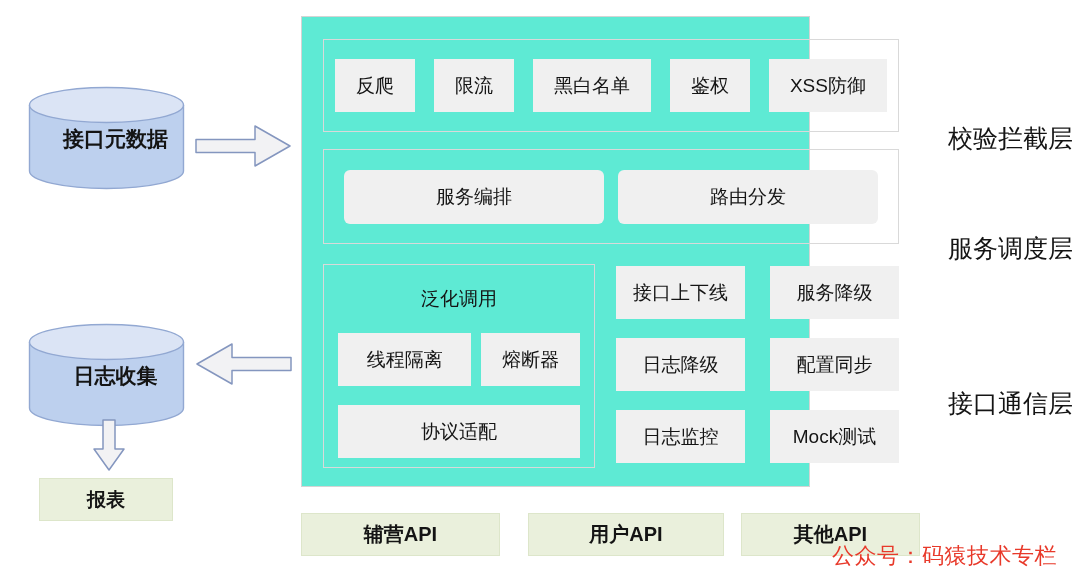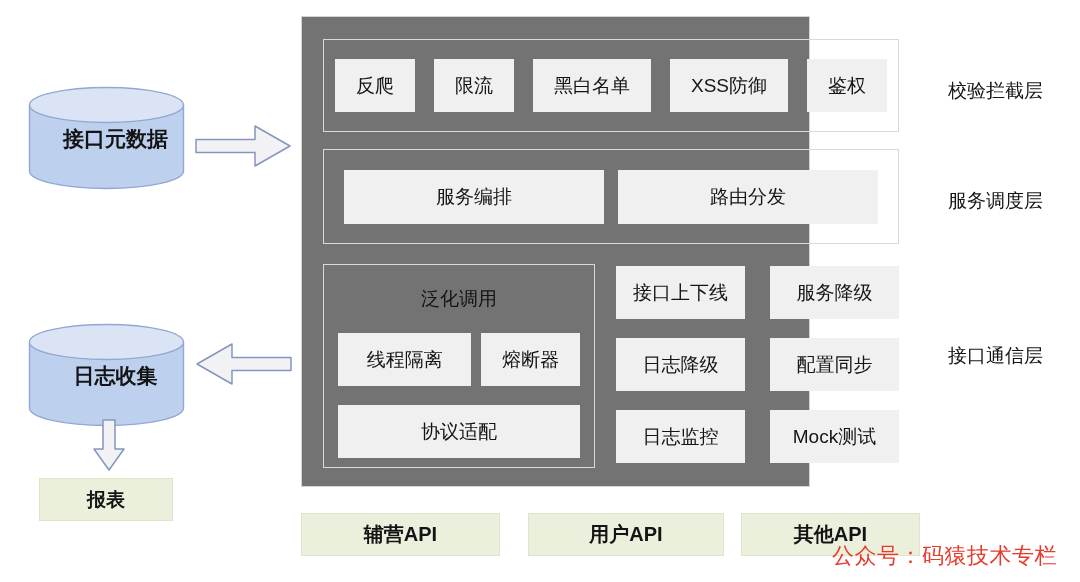--- a/index.html
+++ b/index.html
@@ -8,43 +8,43 @@
     --arrow-fill:#f2f2f4; --arrow-border:#8496bf;
     --green-bg:#eaf0dc; --green-border:#dde6ca;
     --text:#141414; --watermark:#e8392a;
   }
   html,body{margin:0;padding:0;background:#fff;}
   .canvas{position:relative;width:1080px;height:582px;background:#ffffff;overflow:hidden;
           font-family:"Liberation Sans",sans-serif;color:var(--text);}
 
   
   .main-box{position:absolute;left:301px;top:16px;width:509px;height:471px;
-            border:1px solid var(--container-border);box-sizing:border-box;background:#737373;}
+            border:1px solid var(--container-border);box-sizing:border-box;background:#5eead4;}
   .layer{position:absolute;left:21px;width:576px;border:1px solid var(--inner-border);
          box-sizing:border-box;display:flex;align-items:center;}
   .layer1{top:22px;height:93px;justify-content:space-between;padding:0 11px;}
   .layer2{top:132px;height:95px;justify-content:space-between;padding:0 20px;}
   .chip{background:var(--box-bg);display:flex;align-items:center;justify-content:center;
         height:53px;font-size:19px;font-weight:500;white-space:nowrap;}
   .layer1 .chip{padding:0 21px;}
-  .layer2 .chip{width:260px;height:54px;}
+  .layer2 .chip{width:260px;height:54px;border-radius:6px;}
   .sub-box{position:absolute;left:21px;top:247px;width:272px;height:204px;
            border:1px solid var(--inner-border);box-sizing:border-box;padding:10px 14px 0;}
   .sub-title{height:48px;margin-bottom:10px;display:flex;align-items:center;justify-content:center;
              font-size:19px;font-weight:500;}
   .sub-row{display:flex;gap:10px;margin-bottom:19px;}
   .sub-row .chip:first-child{flex:1.35;text-align:center;}
   .sub-row .chip:last-child{flex:1;}
   .chip.full{width:100%;box-sizing:border-box;}
   .grid{position:absolute;left:314px;top:249px;display:grid;
         grid-template-columns:129px 129px;column-gap:25px;row-gap:19px;}
   .grid .chip{width:129px;}
 
   
-  .layer-label{position:absolute;left:948px;font-size:19px;font-weight:500;white-space:nowrap;}
+  .layer-label{position:absolute;left:948px;font-size:25px;font-weight:500;white-space:nowrap;margin-top:44px;}
   .label-1{top:78px;} .label-2{top:188px;} .label-3{top:343px;}
 
   
   .cylinder{position:absolute;width:175px;height:104px;}
   .cyl-1{left:28px;top:86px;} .cyl-2{left:28px;top:323px;}
   .cylinder svg{position:absolute;left:0;top:0;}
   .cyl-body{fill:var(--cylinder-body);stroke:var(--cylinder-border);stroke-width:1.4;}
   .cyl-top{fill:var(--cylinder-top);stroke:var(--cylinder-border);stroke-width:1.4;}
   .cyl-label{position:absolute;left:0;right:0;top:39px;text-align:center;
              font-size:21px;font-weight:600;}
@@ -103,22 +103,22 @@
   </svg>
 
   <div class="report green">报表</div>
 
   <div class="main-box">
 
     <div class="layer layer1">
       <div class="chip">反爬</div>
       <div class="chip">限流</div>
       <div class="chip">黑白名单</div>
+      <div class="chip">鉴权</div>
       <div class="chip">XSS防御</div>
-      <div class="chip">鉴权</div>
     </div>
 
     <div class="layer layer2">
       <div class="chip">服务编排</div>
       <div class="chip">路由分发</div>
     </div>
 
     <div class="sub-box">
       <div class="sub-title">泛化调用</div>
       <div class="sub-row">

